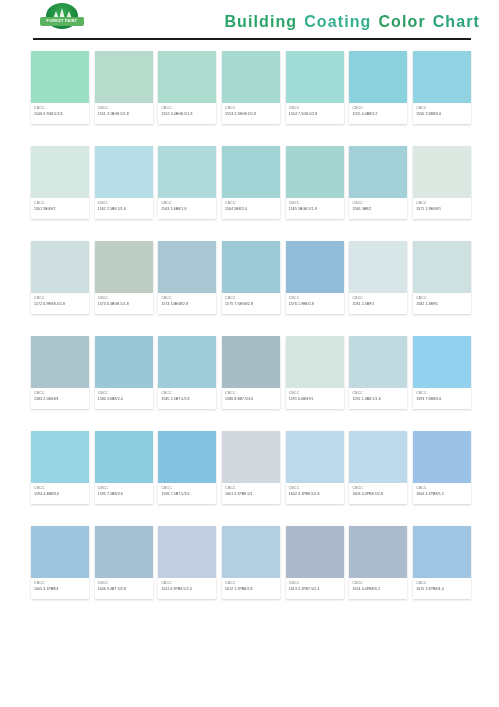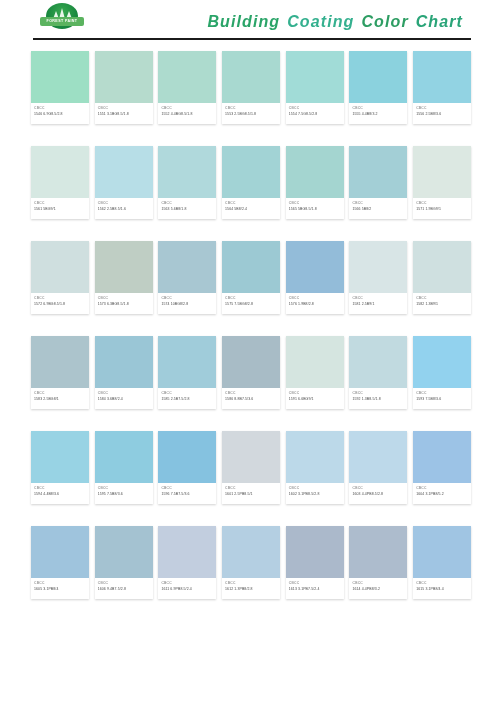--- a/index.html
+++ b/index.html
@@ -62,28 +62,27 @@
     color: #ffffff;
     font-size: 3.6px;
     letter-spacing: 0.4px;
     line-height: 9px;
     text-align: center;
     font-weight: bold;
     font-family: "Liberation Sans", sans-serif;
   }
   #chart-title {
     position: absolute;
-    right: 29px;
+    right: 12px;
     top: 13px;
     font-size: 16px;
     font-weight: bold;
     letter-spacing: 1.1px;
     white-space: nowrap;
     font-family: "Liberation Sans", sans-serif;
-    font-style: italic;
   }
   #chart-title .w {
     display: inline-block;
     margin-right: 7px;
   }
   #title-rule {
     position: absolute;
     left: 33px;
     top: 38px;
     width: 438px;

